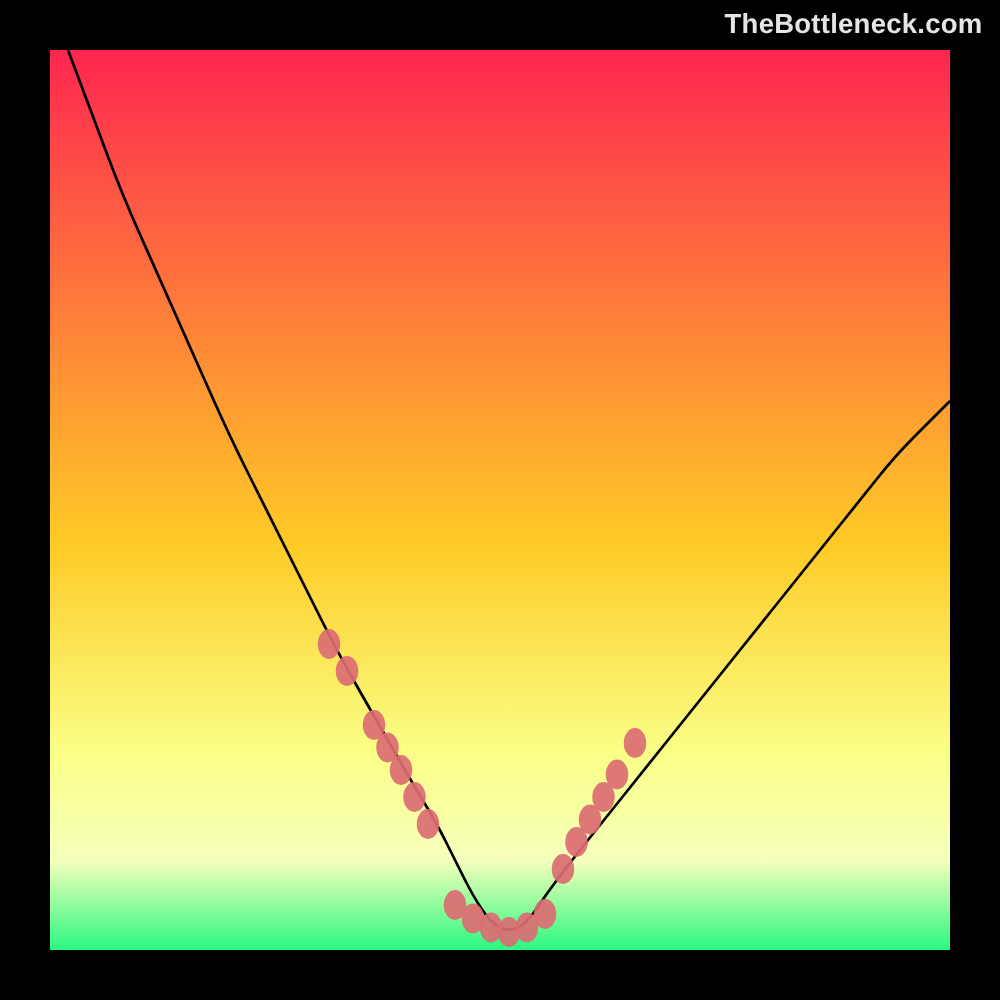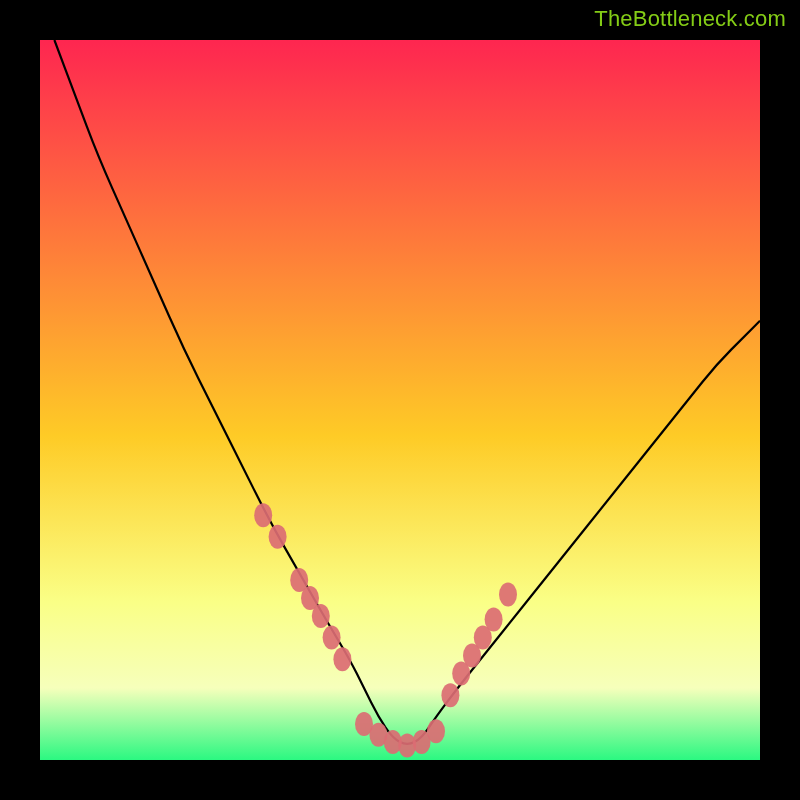--- a/index.html
+++ b/index.html
@@ -22,22 +22,22 @@
     top: 40px;
     width: 720px;
     height: 720px;
   }
   .watermark {
     position: absolute;
     top: 6px;
     right: 14px;
     font-family: Arial, Helvetica, sans-serif;
     font-size: 22px;
-    font-weight: 400;
-    color: #84cc16;
+    font-weight: 700;
+    color: #e5e5e5;
     letter-spacing: 0.2px;
   }
   svg { display: block; }
 </style>
 </head>
 <body>
 
 <div class="chart-wrap">
 
   <div class="watermark">TheBottleneck.com</div>

